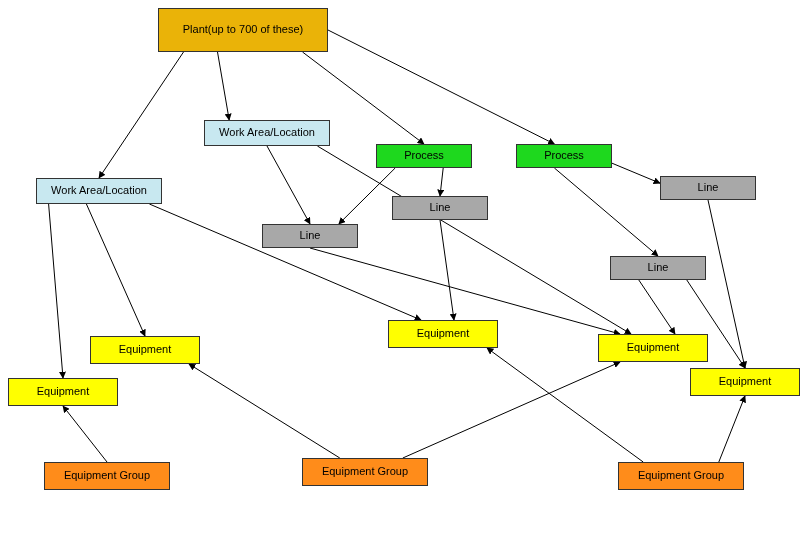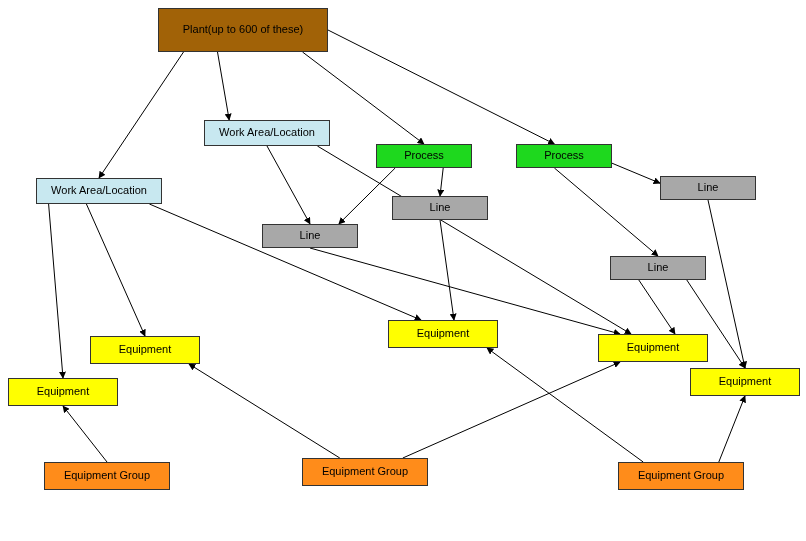--- a/index.html
+++ b/index.html
@@ -63,24 +63,24 @@
       <line x1="708" y1="200" x2="745" y2="368" stroke="#000" stroke-width="1" marker-end="url(#arrow)"></line>
       <line x1="107" y1="462" x2="63" y2="406" stroke="#000" stroke-width="1" marker-end="url(#arrow)"></line>
       <line x1="339.8" y1="458" x2="189" y2="364" stroke="#000" stroke-width="1" marker-end="url(#arrow)"></line>
       <line x1="402.8" y1="458" x2="620" y2="362" stroke="#000" stroke-width="1" marker-end="url(#arrow)"></line>
       <line x1="643.2" y1="462" x2="487" y2="348" stroke="#000" stroke-width="1" marker-end="url(#arrow)"></line>
       <line x1="718.8" y1="462" x2="745" y2="396" stroke="#000" stroke-width="1" marker-end="url(#arrow)"></line>
     </g>
 </svg>
 
 <div id="node-layer">
-    <div class="node" style="left: 158px; top: 8px; width: 170px; height: 44px; background: #a16207;">
+    <div class="node" style="left: 158px; top: 8px; width: 170px; height: 44px; background: #eab308;">
       <span>Plant</span>
       <br>
-      <span>(up to 600 of these)</span>
+      <span>(up to 700 of these)</span>
     </div>
     <div class="node" style="left: 204px; top: 120px; width: 126px; height: 26px; background: rgb(200, 232, 240);">
       <span>Work Area/Location</span>
     </div>
     <div class="node" style="left: 36px; top: 178px; width: 126px; height: 26px; background: rgb(200, 232, 240);">
       <span>Work Area/Location</span>
     </div>
     <div class="node" style="left: 376px; top: 144px; width: 96px; height: 24px; background: rgb(30, 216, 30);">
       <span>Process</span>
     </div>

